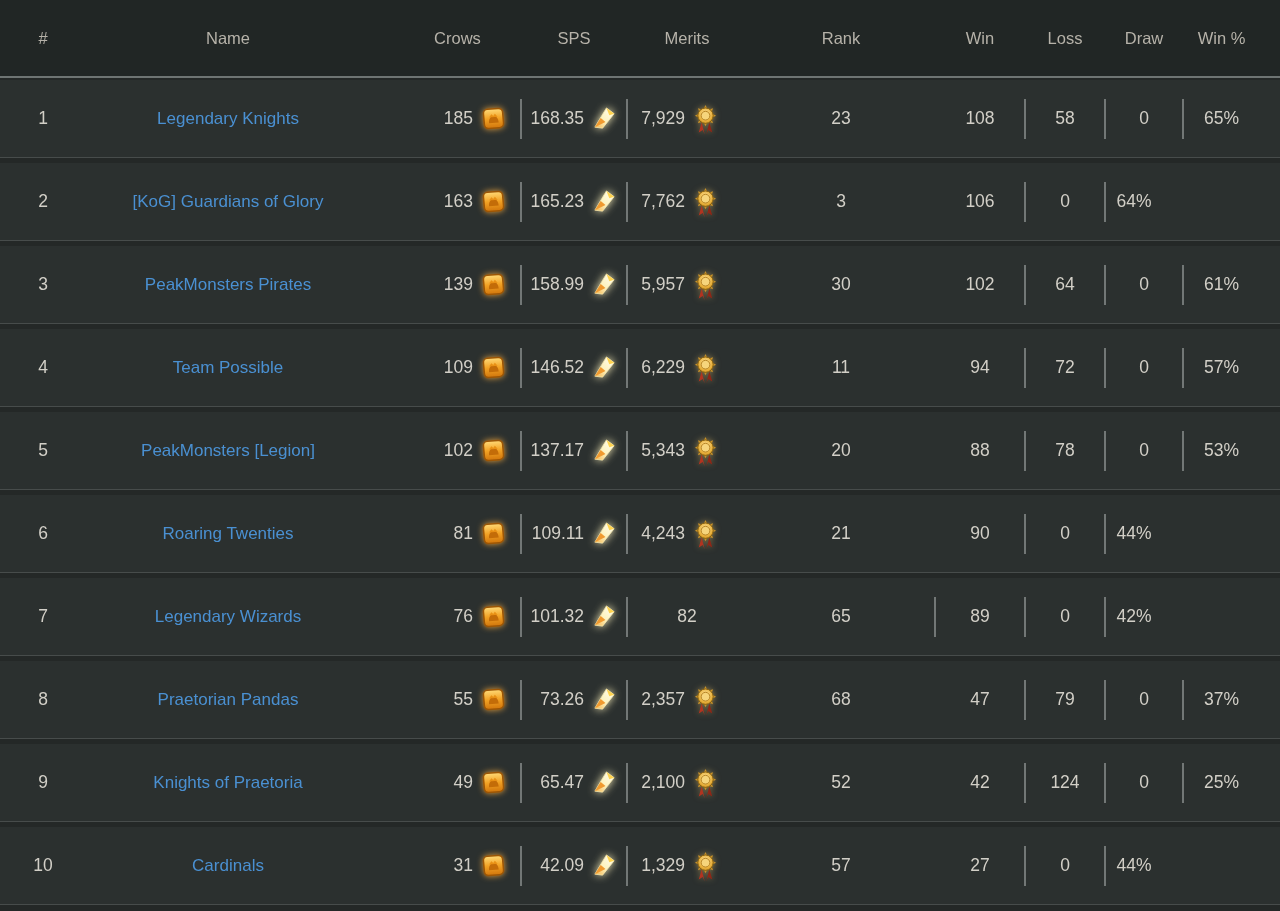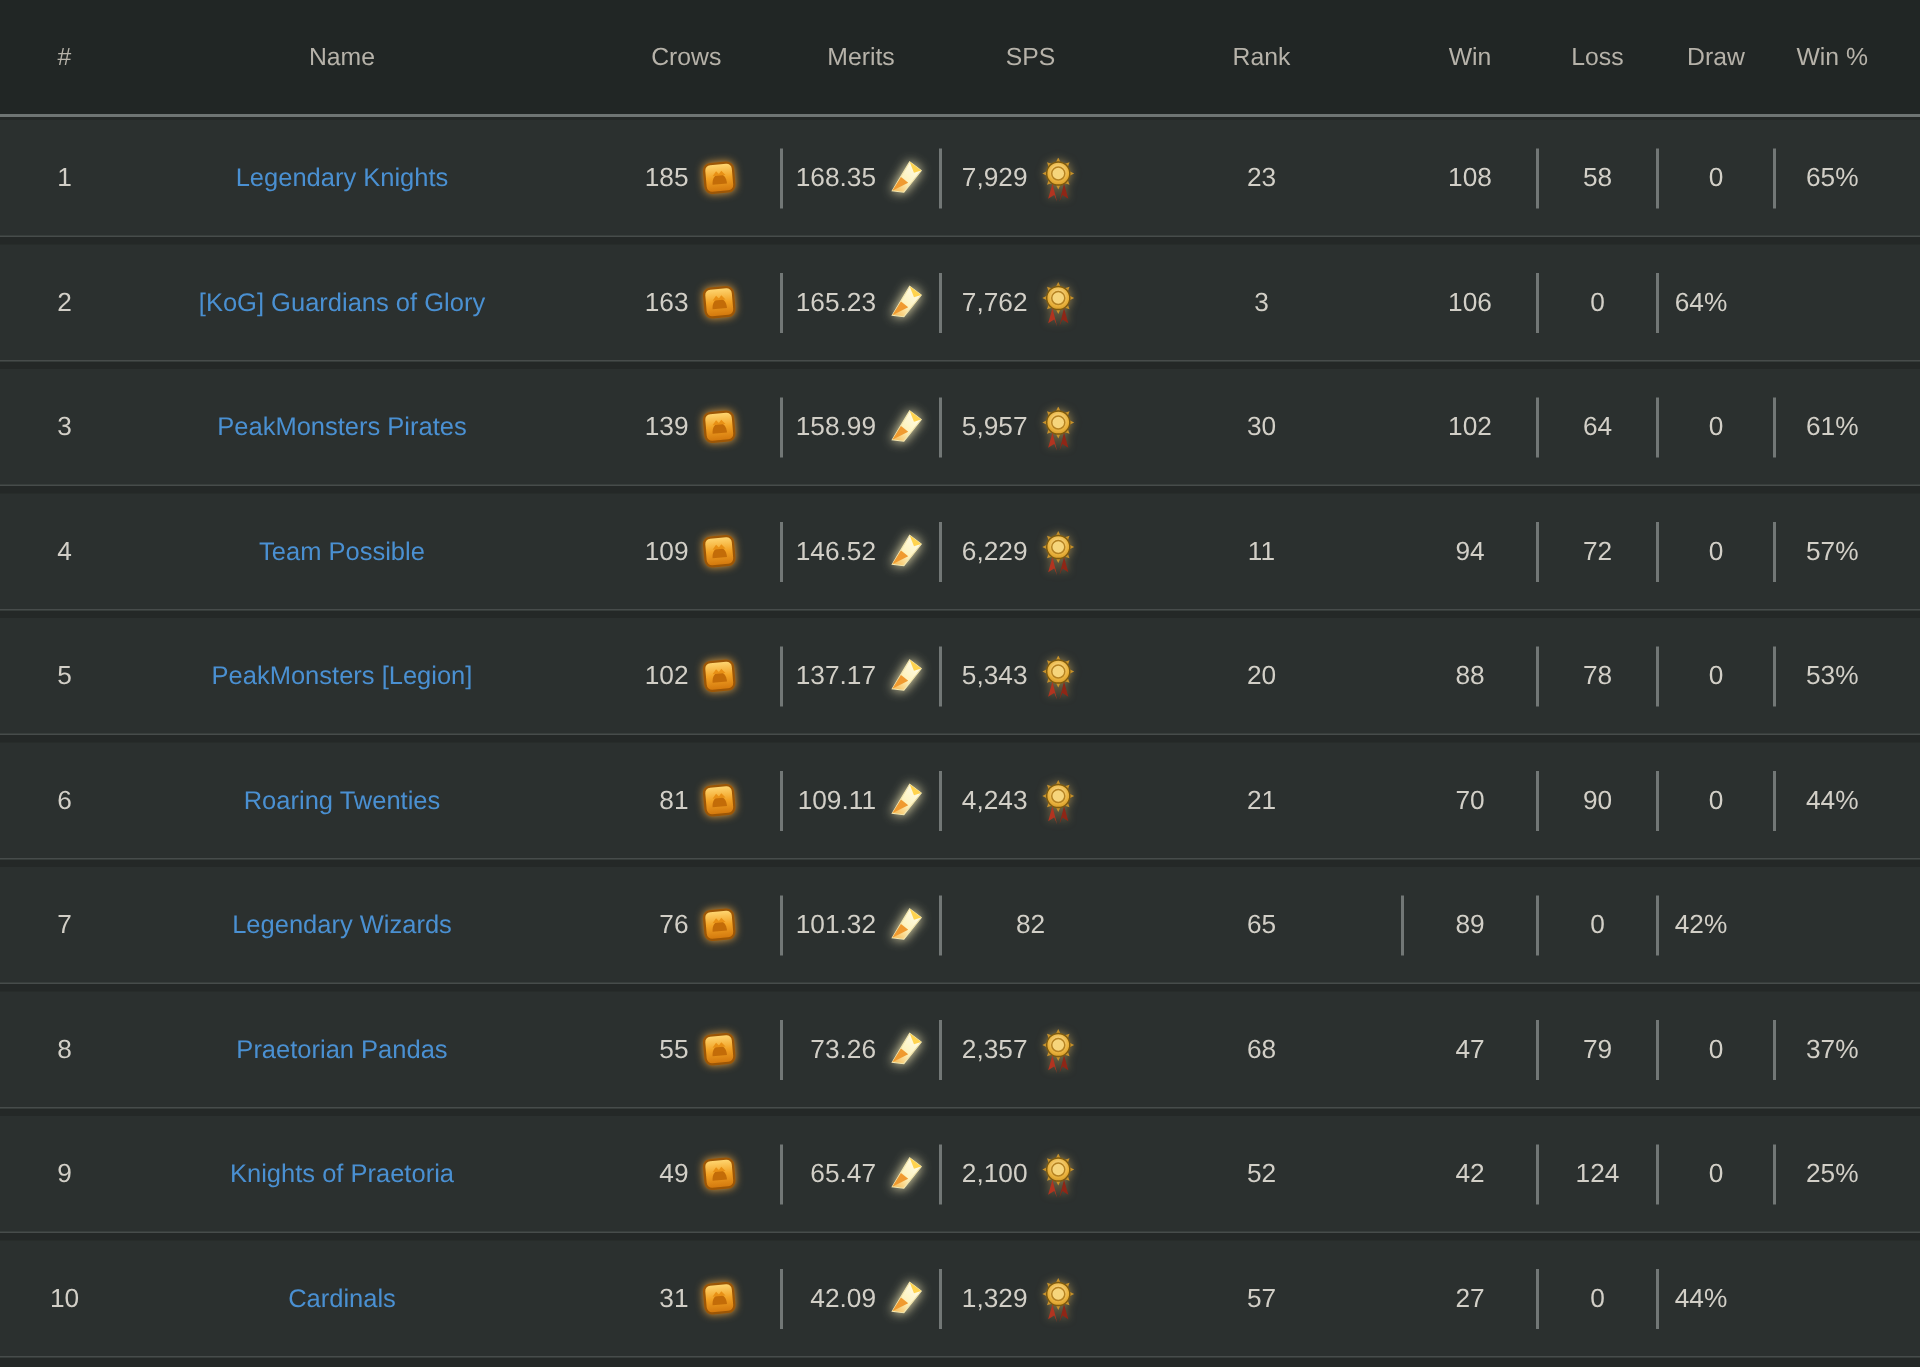--- a/index.html
+++ b/index.html
@@ -33,21 +33,21 @@
     height:77px;
     background:#2b302f;
     border-bottom:1px solid #474c4b;
     margin-bottom:5px;
     color:#d2cfc7;
     font-size:17.5px;
   }
   .r:last-child{margin-bottom:0;}
   .c{position:relative;display:flex;justify-content:center;align-items:center;height:100%;}
   .c-val{justify-content:flex-end;gap:7px;box-sizing:border-box;}
-  .c-crows{padding-right:28px;}
+  .c-crows{padding-right:14px;}
   .c-sps{padding-right:9px;}
   .c-merits{padding-right:28px;}
   .c-winpct{padding-right:20px;box-sizing:border-box;}
   
   .dv::after{
     content:"";
     position:absolute;
     right:-1px;top:50%;
     transform:translateY(-50%);
     width:2px;height:40px;
@@ -115,22 +115,22 @@
     </symbol>
   </defs>
 </svg>
 
 <div class="leaderboard">
 
   <div class="grid hr">
     <div class="hc">#</div>
     <div class="hc">Name</div>
     <div class="hc h-crows">Crows</div>
+    <div class="hc">SPS</div>
     <div class="hc">Merits</div>
-    <div class="hc">SPS</div>
     <div class="hc">Rank</div>
     <div class="hc">Win</div>
     <div class="hc">Loss</div>
     <div class="hc">Draw</div>
     <div class="hc h-winpct">Win %</div>
   </div>
 
   <div class="grid r">
     <div class="c">1</div>
     <div class="c">
@@ -297,21 +297,20 @@
           <use href="#ic-sps"></use>
         </svg>
       </div>
     <div class="c c-val c-merits">
         <span>4,243</span>
         <svg class="icon icon-merits glow-merits">
           <use href="#ic-merits"></use>
         </svg>
       </div>
     <div class="c">21</div>
-    <div class="c dv">70</div>
     <div class="c dv">90</div>
     <div class="c dv">0</div>
     <div class="c c-winpct">44%</div>
   </div>
 
   <div class="grid r">
     <div class="c">7</div>
     <div class="c">
         <a href="#" class="team-link">Legendary Wizards</a>
       </div>

